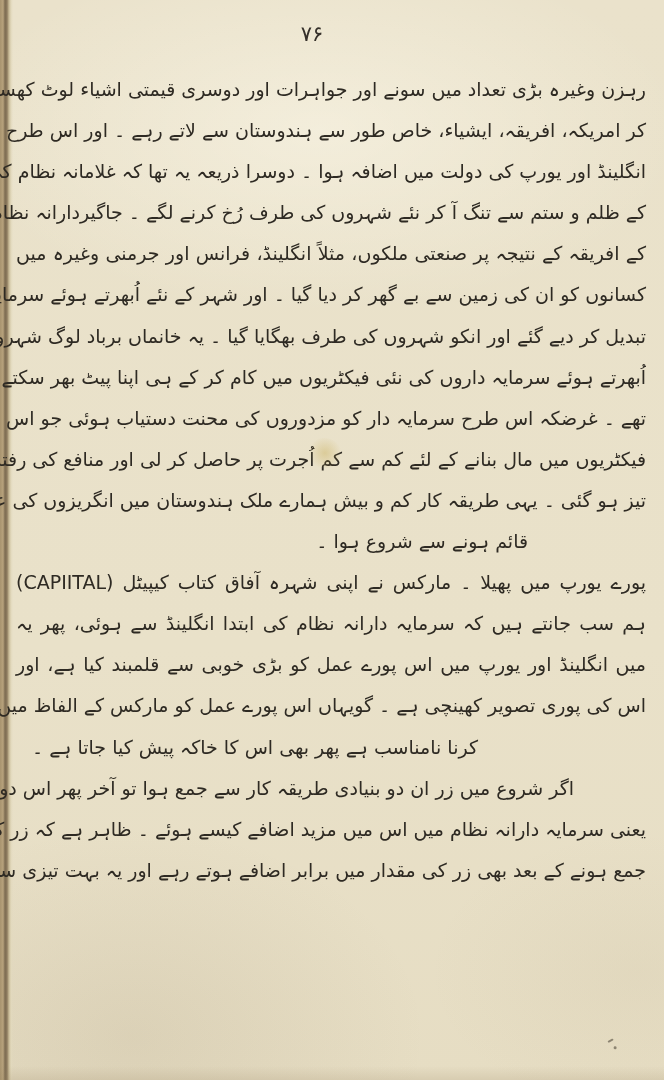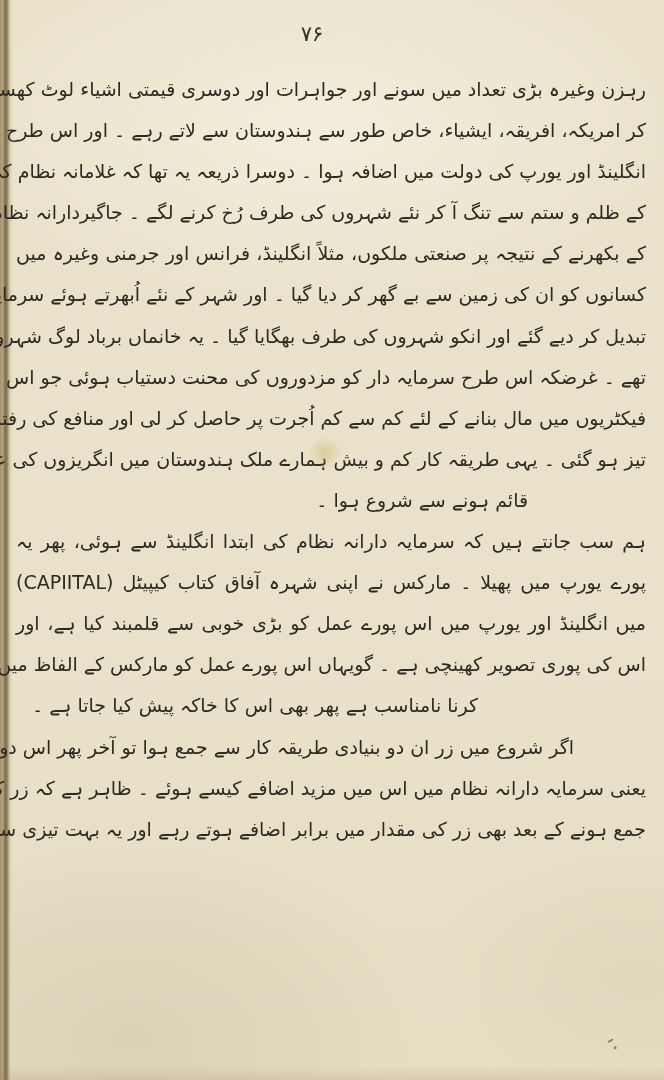--- a/index.html
+++ b/index.html
@@ -83,29 +83,30 @@
   <div class="page-edge"></div>
   <div class="bottom-shade"></div>
 
   <div class="page-number">۷۶</div>
 
   <section class="text-block">
     <div class="line">رہزن وغیرہ بڑی تعداد میں سونے اور جواہرات اور دوسری قیمتی اشیاء لوٹ کھسوٹ</div>
     <div class="line">کر امریکہ، افریقہ، ایشیاء، خاص طور سے ہندوستان سے لاتے رہے ۔ اور اس طرح</div>
     <div class="line">انگلینڈ اور یورپ کی دولت میں اضافہ ہوا ۔ دوسرا ذریعہ یہ تھا کہ غلامانہ نظام کی طرح</div>
     <div class="line">کے ظلم و ستم سے تنگ آ کر نئے شہروں کی طرف رُخ کرنے لگے ۔ جاگیردارانہ نظام</div>
-    <div class="line">کے بکھرنے کے نتیجہ پر صنعتی ملکوں، مثلاً انگلینڈ، فرانس اور جرمنی وغیرہ میں</div>
+    <div class="line">کے افریقہ کے نتیجہ پر صنعتی ملکوں، مثلاً انگلینڈ، فرانس اور جرمنی وغیرہ میں</div>
     <div class="line">کسانوں کو ان کی زمین سے بے گھر کر دیا گیا ۔ اور شہر کے نئے اُبھرتے ہوئے سرمایہ دار</div>
     <div class="line">تبدیل کر دیے گئے اور انکو شہروں کی طرف بھگایا گیا ۔ یہ خانماں برباد لوگ شہروں کے</div>
+    <div class="line">اُبھرتے ہوئے سرمایہ داروں کی نئی فیکٹریوں میں کام کر کے ہی اپنا پیٹ بھر سکتے</div>
     <div class="line">تھے ۔ غرضکہ اس طرح سرمایہ دار کو مزدوروں کی محنت دستیاب ہوئی جو اس نے</div>
     <div class="line">فیکٹریوں میں مال بنانے کے لئے کم سے کم اُجرت پر حاصل کر لی اور منافع کی رفتار</div>
     <div class="line">تیز ہو گئی ۔ یہی طریقہ کار کم و بیش ہمارے ملک ہندوستان میں انگریزوں کی عملداری</div>
     <div class="line tail-offset">قائم ہونے سے شروع ہوا ۔</div>
+    <div class="line">پورے یورپ میں پھیلا ۔ مارکس نے اپنی شہرہ آفاق کتاب کیپیٹل (CAPIITAL)</div>
     <div class="line">ہم سب جانتے ہیں کہ سرمایہ دارانہ نظام کی ابتدا انگلینڈ سے ہوئی، پھر یہ</div>
-    <div class="line">پورے یورپ میں پھیلا ۔ مارکس نے اپنی شہرہ آفاق کتاب کیپیٹل (CAPIITAL)</div>
     <div class="line">میں انگلینڈ اور یورپ میں اس پورے عمل کو بڑی خوبی سے قلمبند کیا ہے، اور</div>
     <div class="line">اس کی پوری تصویر کھینچی ہے ۔ گویہاں اس پورے عمل کو مارکس کے الفاظ میں بیان</div>
     <div class="line tail-left">کرنا نامناسب ہے پھر بھی اس کا خاکہ پیش کیا جاتا ہے ۔</div>
     <div class="line indent-start">اگر شروع میں زر ان دو بنیادی طریقہ کار سے جمع ہوا تو آخر پھر اس دور</div>
     <div class="line">یعنی سرمایہ دارانہ نظام میں اس میں مزید اضافے کیسے ہوئے ۔ ظاہر ہے کہ زر کے</div>
     <div class="line">جمع ہونے کے بعد بھی زر کی مقدار میں برابر اضافے ہوتے رہے اور یہ بہت تیزی سے</div>
   </section>
 
   <div class="stain"></div>
 

